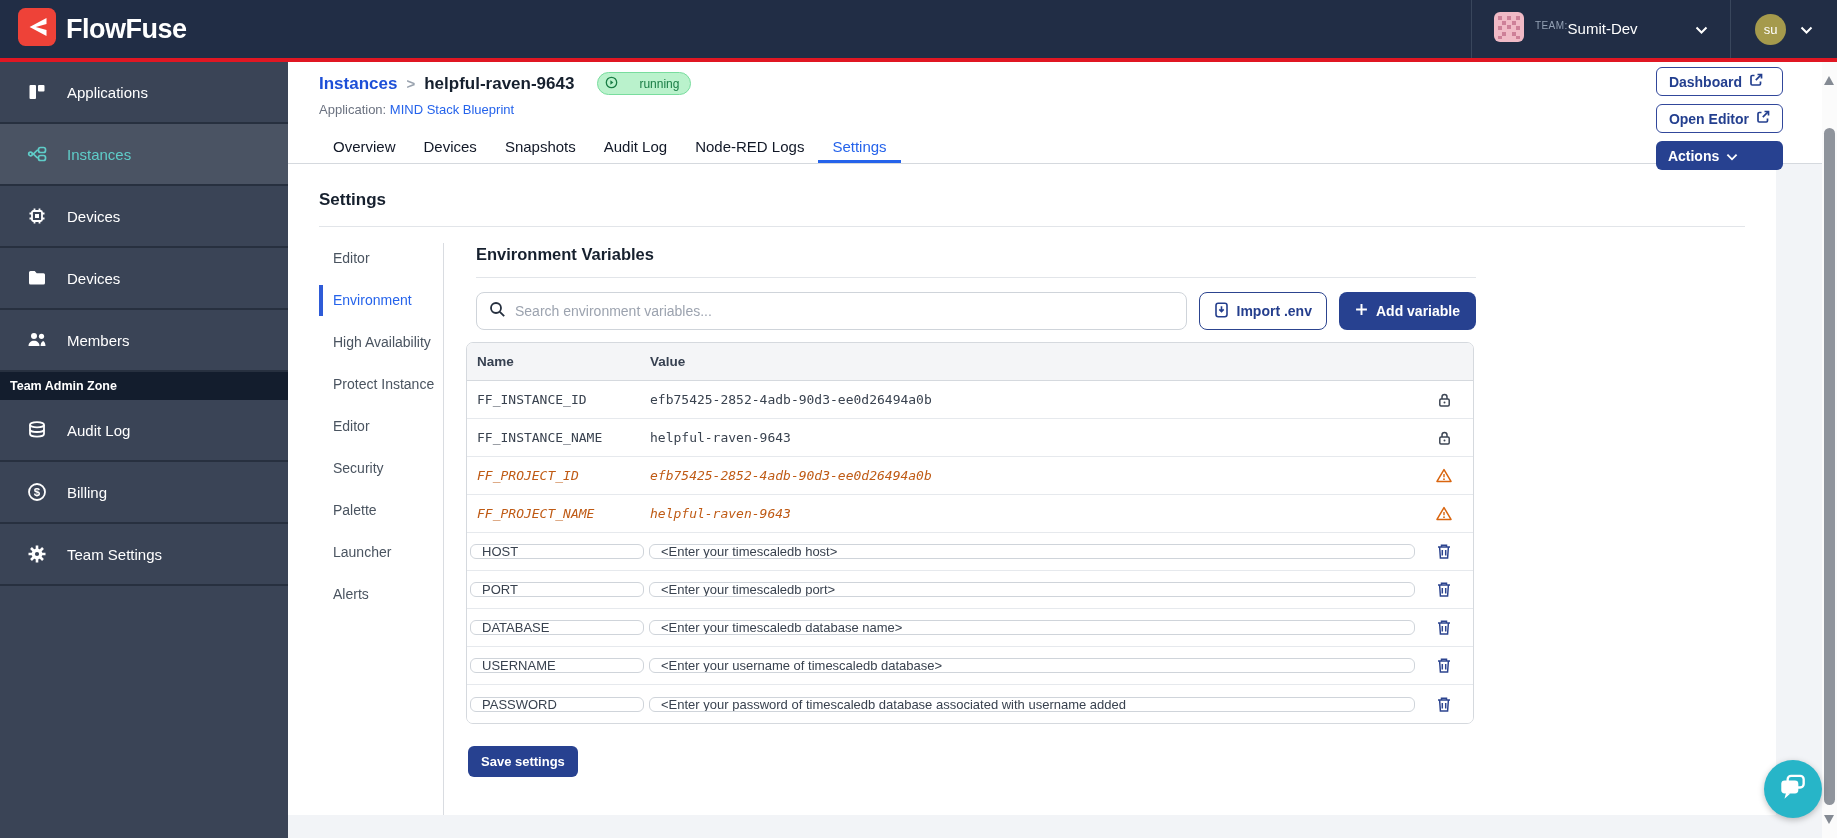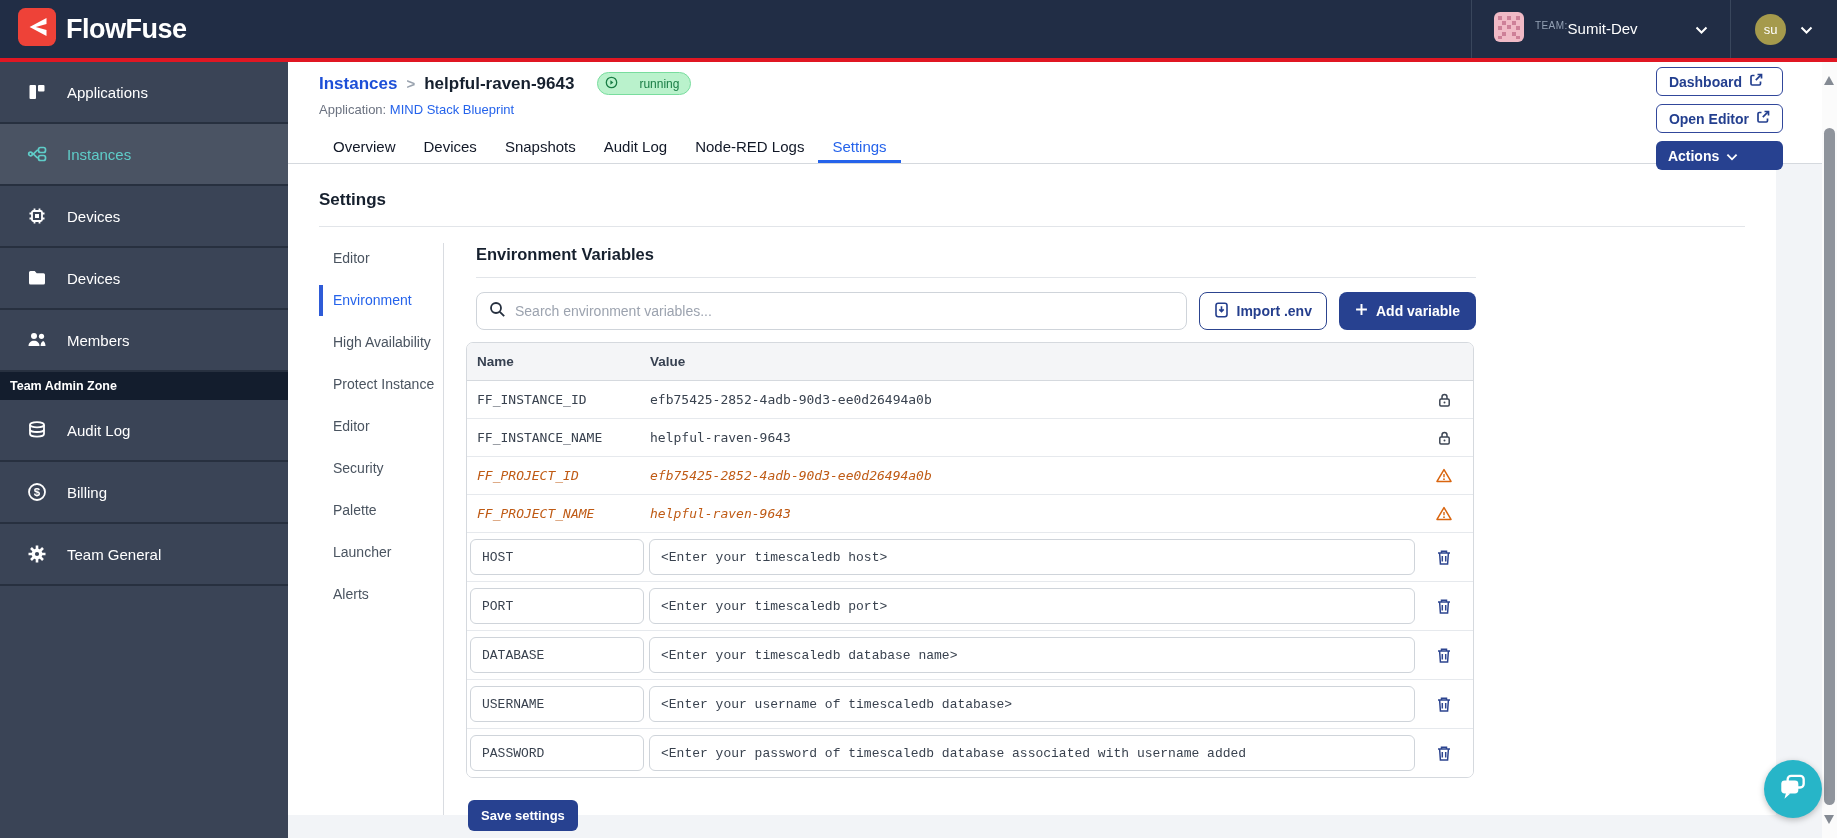--- a/index.html
+++ b/index.html
@@ -89,22 +89,22 @@
   .thead { height:38px; background:#f4f5f7; display:flex; align-items:center;
            font-size:13.5px; font-weight:bold; color:#374151; border-bottom:1px solid #d5d9de; }
   .col-name { width:183px; padding-left:10px; flex-shrink:0; }
   .col-value { flex:1; }
   .col-icon { width:58px; display:flex; justify-content:center; flex-shrink:0; }
   .trow { min-height:38px; display:flex; align-items:center; border-bottom:1px solid #e6e9ed;
           font-family:"DejaVu Sans Mono", monospace; font-size:13px; color:#39424f; background:#fff; }
   .trow:last-child { border-bottom:none; }
   .trow.warning { color:#bf5a14; font-style:italic; }
   .trow.editable { padding:6px 0; }
-  .mini-input { height:36px; border:1px solid #cfd4da; border-radius:6px; background:#fff;
-                font-family:Liberation Mono, monospace; font-size:13px; color:#39424f;
+  .mini-input { height:15px; border:1px solid #cfd4da; border-radius:6px; background:#fff;
+                font-family:Liberation Sans, sans-serif; font-size:13px; color:#39424f;
                 padding:0 11px; outline:none; }
   .name-input { width:174px; margin-left:3px; flex-shrink:0; }
   .value-input { flex:1; margin-left:5px; min-width:0; }
   .icon-btn { background:none; border:none; cursor:pointer; display:flex; }
 
   .save-btn { margin:22px 0 0 -8px; background:#274190; color:#fff; font-size:13px; font-weight:bold;
               border:none; border-radius:6px; padding:8px 13px; cursor:pointer;
               font-family:"Liberation Sans", sans-serif; }
 
   
@@ -262,21 +262,21 @@
       <div class="nav-item">
         <span class="nicon">
           <svg width="20" height="20" viewBox="0 0 20 20">
               <g stroke="#fff" stroke-width="2.6">
                 <path d="M10 1.5v17M1.5 10h17M4 4l12 12M16 4L4 16"></path>
               </g>
               <circle cx="10" cy="10" r="5.4" fill="#fff"></circle>
               <circle cx="10" cy="10" r="2.1" fill="#3a4456"></circle>
             </svg>
         </span>
-        <span>Team General</span>
+        <span>Team Settings</span>
       </div>
       <div class="sidebar-fill"></div>
     </div>
 
     <div class="main">
       <div class="content-header">
         <div class="breadcrumb-row">
           <span class="crumb-link">Instances</span>
           <span class="crumb-sep">&gt;</span>
           <span class="crumb-current">helpful-raven-9643</span>

